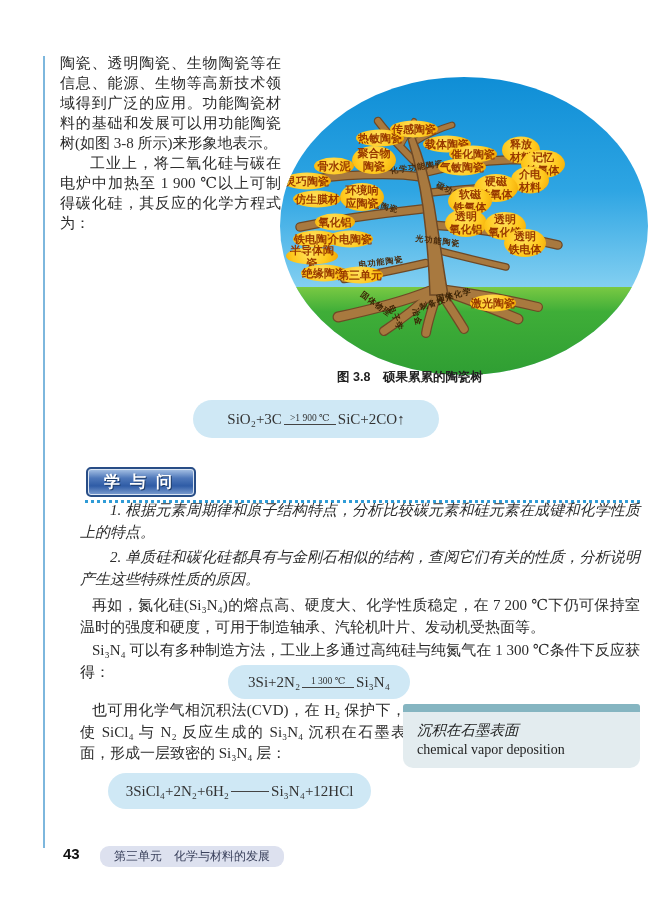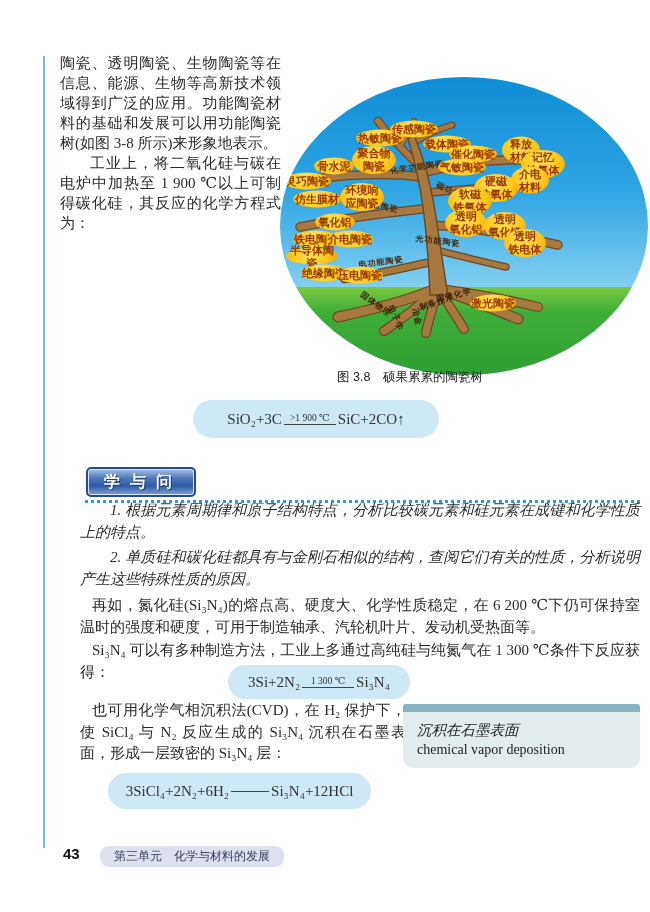--- a/index.html
+++ b/index.html
@@ -21,21 +21,21 @@
   .tree-svg{position:absolute;left:0;top:0;}
   .bubble{position:absolute;transform:translate(-50%,-50%);border-radius:50%;
       background:radial-gradient(circle at 45% 35%, #ffe05a 0%, #ffc91e 55%, #f0a400 100%);
       color:#993a00;font-family:"Liberation Sans","DejaVu Sans",sans-serif;
       font-size:11px;font-weight:bold;line-height:1.15;display:flex;align-items:center;justify-content:center;
       text-align:center;white-space:pre-line;}
   .branch-label,.root-label{position:absolute;transform-origin:center;transform:translate(-50%,-50%);
       font-family:"Liberation Sans","DejaVu Sans",sans-serif;font-size:8px;font-weight:bold;
       color:#4a2b0c;letter-spacing:1px;white-space:nowrap;}
   .root-label{color:#3c2406;}
-  .fig-caption{left:300px;top:369px;width:220px;text-align:center;font-size:12.5px;font-weight:400;
+  .fig-caption{left:300px;top:369px;width:220px;text-align:center;font-size:12.5px;font-weight:700;
       font-family:"Liberation Sans","DejaVu Sans",sans-serif;color:#222;}
   
   .eq-box{background:#cfe8f5;border-radius:19px;display:flex;align-items:center;justify-content:center;
       font-size:15px;color:#333;}
   .over{display:inline-block;border-bottom:1.4px solid #444;vertical-align:-5px;min-width:52px;
       text-align:center;margin:0 2px;}
   .cond{display:block;font-size:9.5px;line-height:11px;padding:0 5px;color:#333;}
   .dash{display:inline-block;width:38px;border-bottom:1.4px solid #444;vertical-align:-5px;margin:0 2px;}
   
   .banner{left:86px;top:467px;height:20px;padding:3px 12px 3px 16px;border:2px solid #284d86;border-radius:5px;
@@ -145,21 +145,21 @@
     <div class="bubble" style="left:54px;top:89px;width:40px;height:17px;">骨水泥</div>
     <div class="bubble" style="left:82px;top:120px;width:44px;height:28px;">环境响
 应陶瓷</div>
     <div class="bubble" style="left:27px;top:104px;width:48px;height:17px;">灵巧陶瓷</div>
     <div class="bubble" style="left:37px;top:122px;width:48px;height:17px;">仿生膜材</div>
     <div class="bubble" style="left:55px;top:145px;width:40px;height:17px;">氧化铝</div>
     <div class="bubble" style="left:36px;top:162px;width:46px;height:17px;">铁电陶瓷</div>
     <div class="bubble" style="left:70px;top:162px;width:46px;height:17px;">介电陶瓷</div>
     <div class="bubble" style="left:32px;top:179px;width:52px;height:17px;">半导体陶瓷</div>
     <div class="bubble" style="left:44px;top:196px;width:46px;height:17px;">绝缘陶瓷</div>
-    <div class="bubble" style="left:80px;top:198px;width:46px;height:17px;">压电陶瓷</div>
+    <div class="bubble" style="left:80px;top:198px;width:46px;height:17px;">第三单元</div>
     <div class="bubble" style="left:186px;top:146px;width:42px;height:28px;">透明
 氧化铝</div>
     <div class="bubble" style="left:225px;top:149px;width:42px;height:28px;">透明
 氧化镁</div>
     <div class="bubble" style="left:245px;top:166px;width:42px;height:28px;">透明
 铁电体</div>
     <div class="bubble" style="left:213px;top:185px;width:46px;height:17px;margin-top:41px;">激光陶瓷</div>
   </div>
 </div>
 
@@ -172,21 +172,21 @@
     </span>
     <span>SiC+2CO↑</span>
 </div>
 
 <div class="abs banner">学与问</div>
 <div class="abs dotted"></div>
 
 <p class="abs mtext kai ind2" style="top:500px;">1. 根据元素周期律和原子结构特点，分析比较碳元素和硅元素在成键和化学性质上的特点。</p>
 <p class="abs mtext kai ind2" style="top:547px;">2. 单质硅和碳化硅都具有与金刚石相似的结构，查阅它们有关的性质，分析说明产生这些特殊性质的原因。</p>
 
-<p class="abs mtext ind1" style="top:595px;">再如，氮化硅(Si₃N₄)的熔点高、硬度大、化学性质稳定，在 6 200 ℃下仍可保持室温时的强度和硬度，可用于制造轴承、汽轮机叶片、发动机受热面等。</p>
+<p class="abs mtext ind1" style="top:595px;">再如，氮化硅(Si₃N₄)的熔点高、硬度大、化学性质稳定，在 7 200 ℃下仍可保持室温时的强度和硬度，可用于制造轴承、汽轮机叶片、发动机受热面等。</p>
 <p class="abs mtext ind1" style="top:640px;">Si₃N₄ 可以有多种制造方法，工业上多通过高纯硅与纯氮气在 1 300 ℃条件下反应获得：</p>
 
 <div class="abs eq-box" style="left:228px;top:665px;width:182px;height:34px;border-radius:17px;">
   <span>3Si+2N₂</span>
     <span class="over">
       <span class="cond">1 300 ℃</span>
     </span>
     <span>Si₃N₄</span>
 </div>
 

